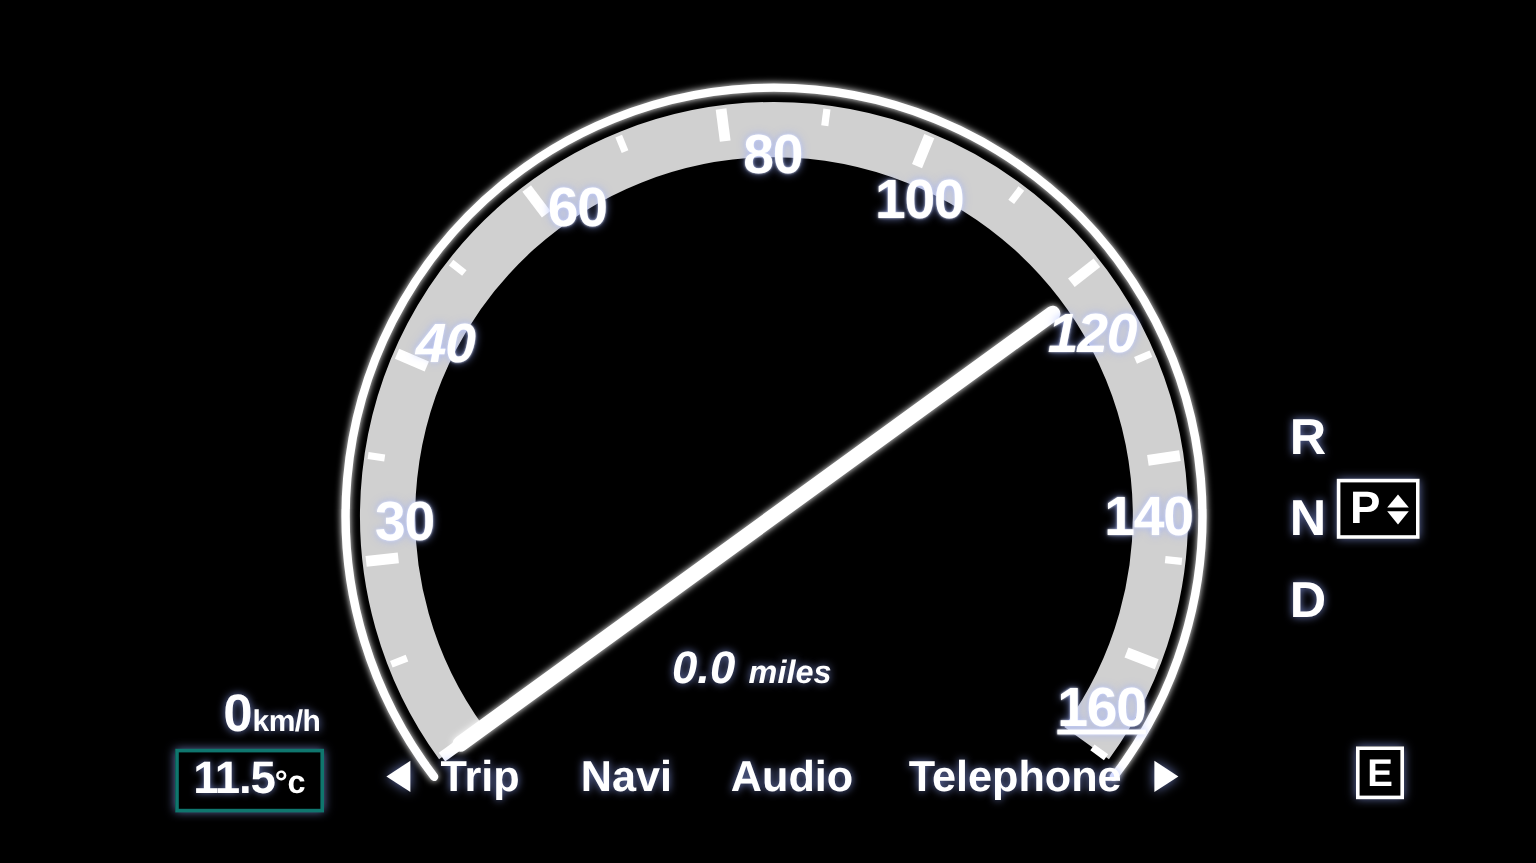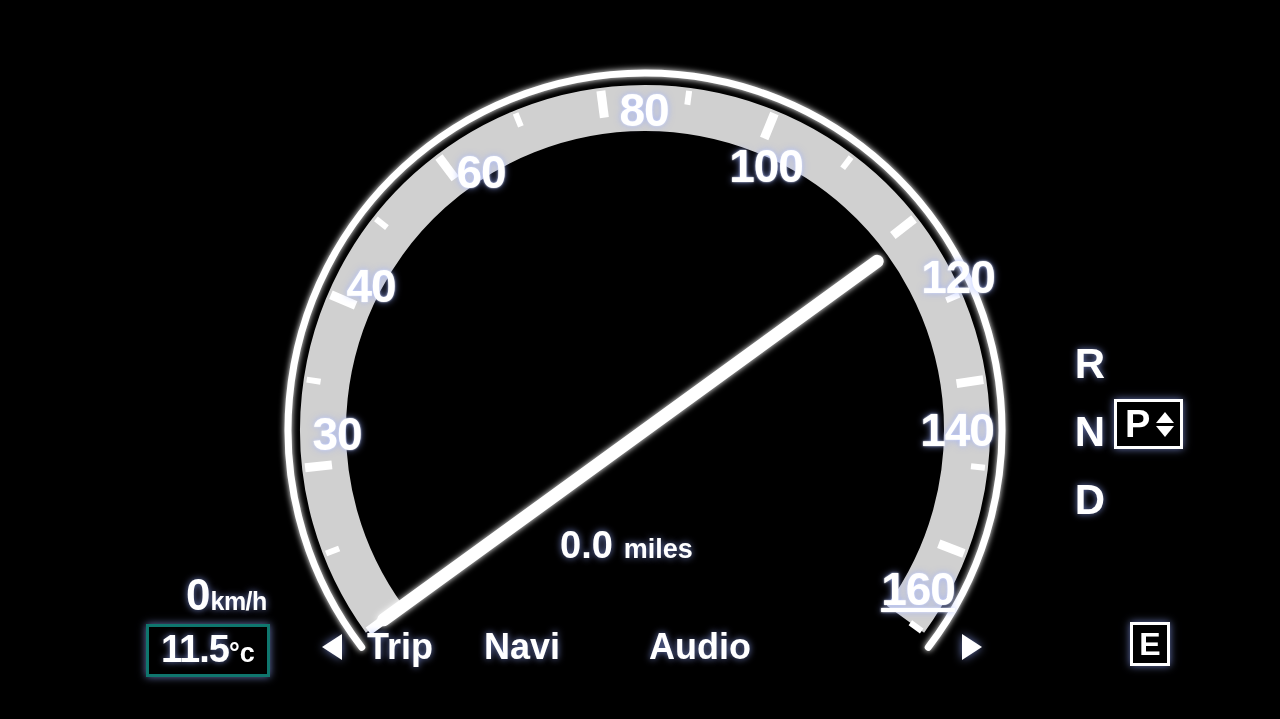--- a/index.html
+++ b/index.html
@@ -24,22 +24,22 @@
   }
 
   
   .unit-readout{position:absolute;white-space:nowrap;
     text-shadow:0 0 7px rgba(150,170,255,.75);}
   .unit-readout .big{font-size:44px;font-weight:bold;}
   .unit-readout .small{font-size:25px;font-weight:bold;letter-spacing:-.5px;}
 
   
   #trip-odo{position:absolute;left:560px;top:524px;}
-  .odo-row{white-space:nowrap;font-weight:bold;
-    text-shadow:0 0 7px rgba(150,170,255,.75);margin-bottom:3px;}
+  .odo-row{white-space:nowrap;font-style:italic;font-weight:bold;
+    text-shadow:0 0 7px rgba(150,170,255,.75);margin-bottom:3px;margin-top:12px;}
   .odo-row .val{font-size:38px;letter-spacing:0px;}
   .odo-row .unit{font-size:27px;margin-left:11px;}
 
   
   #temp-box{position:absolute;left:146px;top:624px;
     border:3px solid #0f766e;padding:1px 12px 3px 12px;
     box-shadow:0 0 8px rgba(150,170,255,.7);}
   #temp-box .t-val{font-size:38px;font-weight:bold;
      text-shadow:0 0 6px rgba(150,170,255,.7);letter-spacing:-1px;}
   #temp-box .t-unit{font-size:27px;font-weight:bold;}
@@ -121,25 +121,25 @@
         <path d="M 361.77285751602903 647.3278301561132 A 357 357 0 1 1 928.227142483971 647.3278301561132" fill="none" stroke="#ffffff" stroke-width="7" stroke-linecap="round" filter="url(#glow)"></path>
       </g>
     <g id="gauge-needle-group">
         <line x1="877.1878773856099" y1="261.30563259206025" x2="383.6875108168919" y2="619.8546364904688" stroke="#ffffff" stroke-width="13" stroke-linecap="round" filter="url(#glow)"></line>
         <line x1="877.1878773856099" y1="261.30563259206025" x2="383.6875108168919" y2="619.8546364904688" stroke="#ffffff" stroke-width="8" stroke-linecap="round"></line>
       </g>
   </svg>
 
   <div id="tick-labels">
       <div class="tick-label" style="left: 337px; top: 434px;">30</div>
-      <div class="tick-label" style="left: 371px; top: 286px;">40</div>
+      <div class="tick-label" style="left: 371px; top: 286px; font-style: italic;">40</div>
       <div class="tick-label" style="left: 481px; top: 172px; text-align: center;">60</div>
-      <div class="tick-label" style="left: 644px; top: 110px; text-align: right;">80</div>
+      <div class="tick-label" style="left: 644px; top: 128px; text-align: right;">80</div>
       <div class="tick-label" style="left: 766px; top: 166px;">100</div>
-      <div class="tick-label" style="left: 958px; top: 277px;">120</div>
+      <div class="tick-label" style="left: 910px; top: 277px; font-style: italic;">120</div>
       <div class="tick-label" style="left: 957px; top: 430px;">140</div>
       <div class="tick-label" style="left: 918px; top: 589px; text-decoration: underline;">160</div>
     </div>
 
   <div class="unit-readout" id="kmh-readout" style="left: 186px; top: 570px;">
     <span class="big">0</span><span class="small">km/h</span>
   </div>
 
   <div id="trip-odo">
     <div class="odo-row">
@@ -166,16 +166,17 @@
 
   <div id="fuel-empty">
     <span>E</span>
   </div>
 
   <div id="menu-bar">
     <div class="menu-arrow" id="menu-arrow-left"></div>
     <div class="menu-arrow" id="menu-arrow-right"></div>
   <div class="menu-item" style="left: 400px; top: 4px;">Trip</div>
       <div class="menu-item" style="left: 522px; top: 4px;">Navi</div>
-      <div class="menu-item" style="left: 660px; top: 4px; margin-left: 40px;">Audio</div>
+      <div class="menu-item" style="left: 660px; top: 4px;">Audio</div>
+      <div class="menu-item" style="left: 846px; top: 4px;">Telephone</div>
     </div>
 
 </div>
 
 </body></html>

